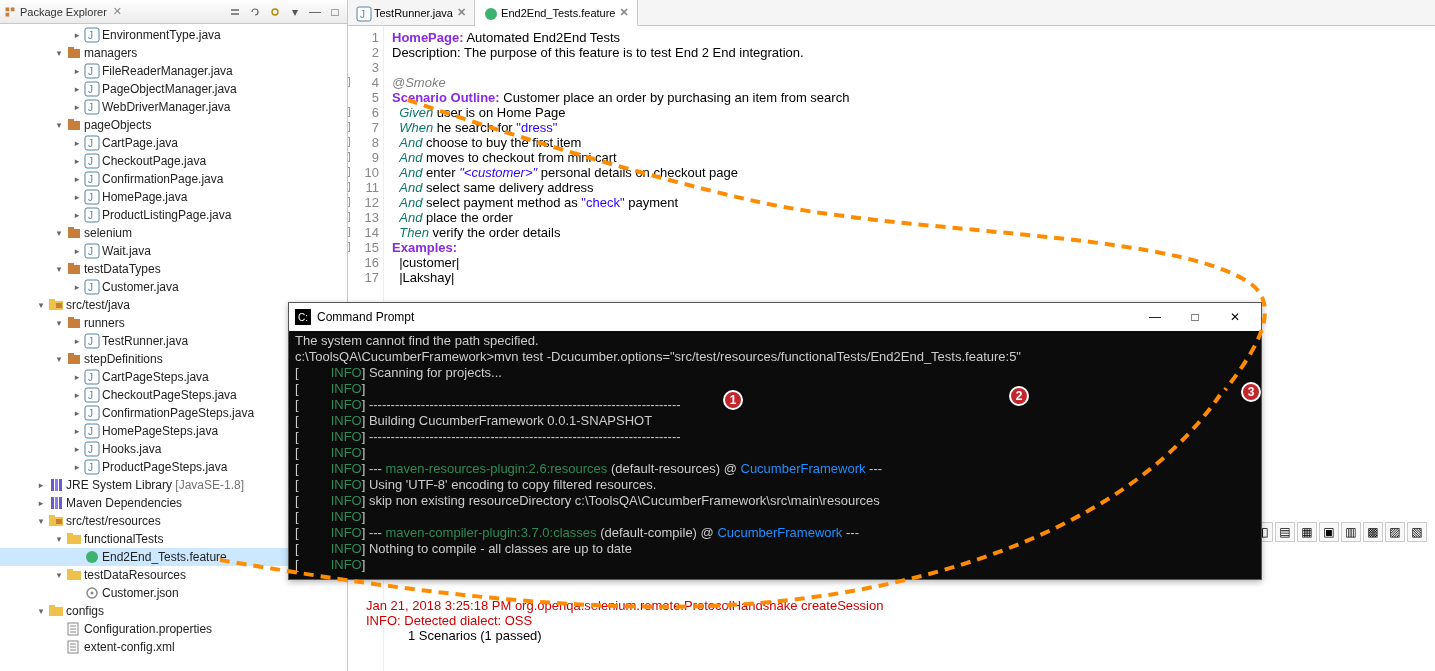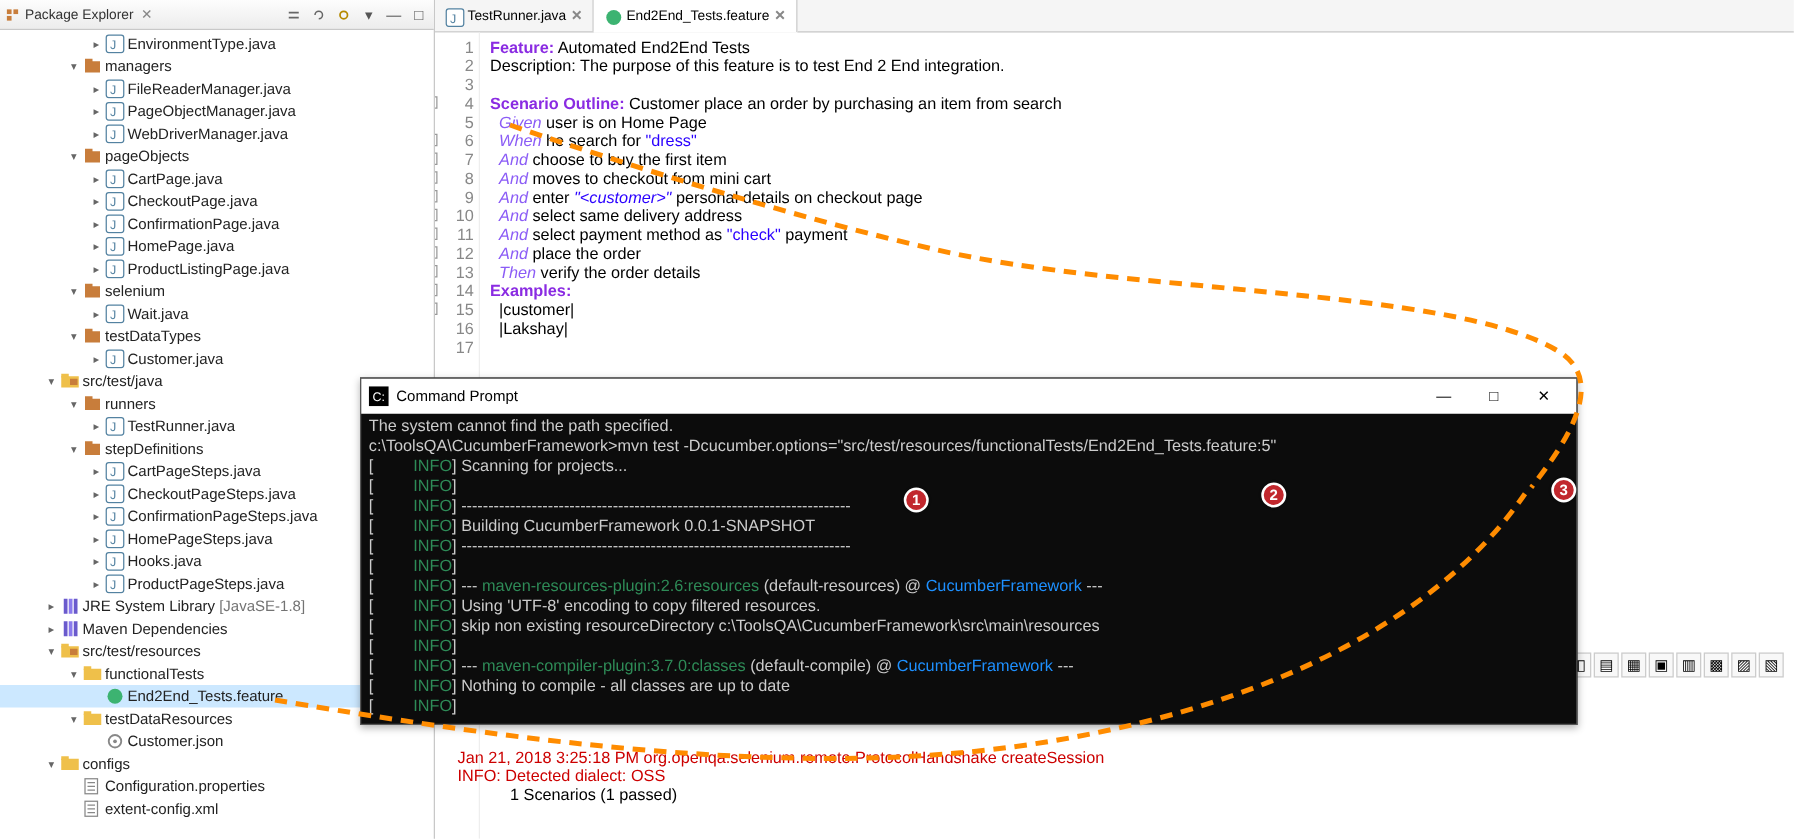--- a/index.html
+++ b/index.html
@@ -27,21 +27,21 @@
 .tab.active { background: #fff; border-bottom: 1px solid #fff; margin-bottom: -1px; }
 .tab .close { color: #888; font-weight: bold; }
 .tab .ico { width: 14px; height: 14px; }
 .code { flex: 1; display: flex; font-family: Consolas, monospace; font-size: 13px; overflow: hidden; }
 .gutter { background: #fff; border-right: 1px solid #eee; padding: 4px 4px 0; text-align: right; color: #888; min-width: 36px; }
 .gutter div { height: 15px; line-height: 15px; position: relative; }
 .fold { position: absolute; left: -12px; width: 10px; height: 10px; border: 1px solid #999; background: #fff; font-size: 8px; line-height: 8px; text-align: center; color: #555; top: 2px; }
 .code-body { padding: 4px 8px 0; }
 .code-body div { height: 15px; line-height: 15px; white-space: pre; }
 .kw-feature, .kw-scenario, .kw-examples { color: #8a2be2; font-weight: bold; }
-.kw-step { color: #8b5cf6; font-style: italic; }
+.kw-step { color: #0f766e; font-style: italic; }
 .kw-tag { color: #808080; font-style: italic; }
 .str { color: #2a00ff; }
 .placeholder { color: #2a00ff; font-style: italic; }
 
 
 .cmd-window { position: absolute; left: 288px; top: 302px; width: 974px; background: #0c0c0c; border: 1px solid #555; box-shadow: 0 2px 6px rgba(0,0,0,.3); }
 .cmd-title { height: 28px; background: #fff; display: flex; align-items: center; padding: 0 6px; font-size: 12px; color: #000; }
 .cmd-title .ico { width: 16px; height: 16px; margin-right: 6px; }
 .cmd-title .spacer { flex: 1; }
 .cmd-ctrl { width: 40px; height: 28px; display: flex; align-items: center; justify-content: center; cursor: pointer; }
@@ -496,23 +496,24 @@
         <div>10<span class="fold">−</span></div>
         <div>11<span class="fold">−</span></div>
         <div>12<span class="fold">−</span></div>
         <div>13<span class="fold">−</span></div>
         <div>14<span class="fold">−</span></div>
         <div>15<span class="fold">−</span></div>
         <div>16</div>
         <div>17</div>
       </div>
     <div class="code-body" id="codebody">
-        <div><span class="kw-feature">Feature:</span> Automated End2End Tests</div>
+        <div><span class="kw-feature">HomePage:</span> Automated End2End Tests</div>
         <div>Description: The purpose of this feature is to test End 2 End integration.</div>
         <div></div>
+        <div><span class="kw-tag">@Smoke</span></div>
         <div><span class="kw-scenario">Scenario Outline:</span> Customer place an order by purchasing an item from search</div>
         <div>  <span class="kw-step">Given</span> user is on Home Page</div>
         <div>  <span class="kw-step">When</span> he search for <span class="str">"dress"</span></div>
         <div>  <span class="kw-step">And</span> choose to buy the first item</div>
         <div>  <span class="kw-step">And</span> moves to checkout from mini cart</div>
         <div>  <span class="kw-step">And</span> enter <span class="placeholder">"&lt;customer&gt;"</span> personal details on checkout page</div>
         <div>  <span class="kw-step">And</span> select same delivery address</div>
         <div>  <span class="kw-step">And</span> select payment method as <span class="str">"check"</span> payment</div>
         <div>  <span class="kw-step">And</span> place the order</div>
         <div>  <span class="kw-step">Then</span> verify the order details</div>

